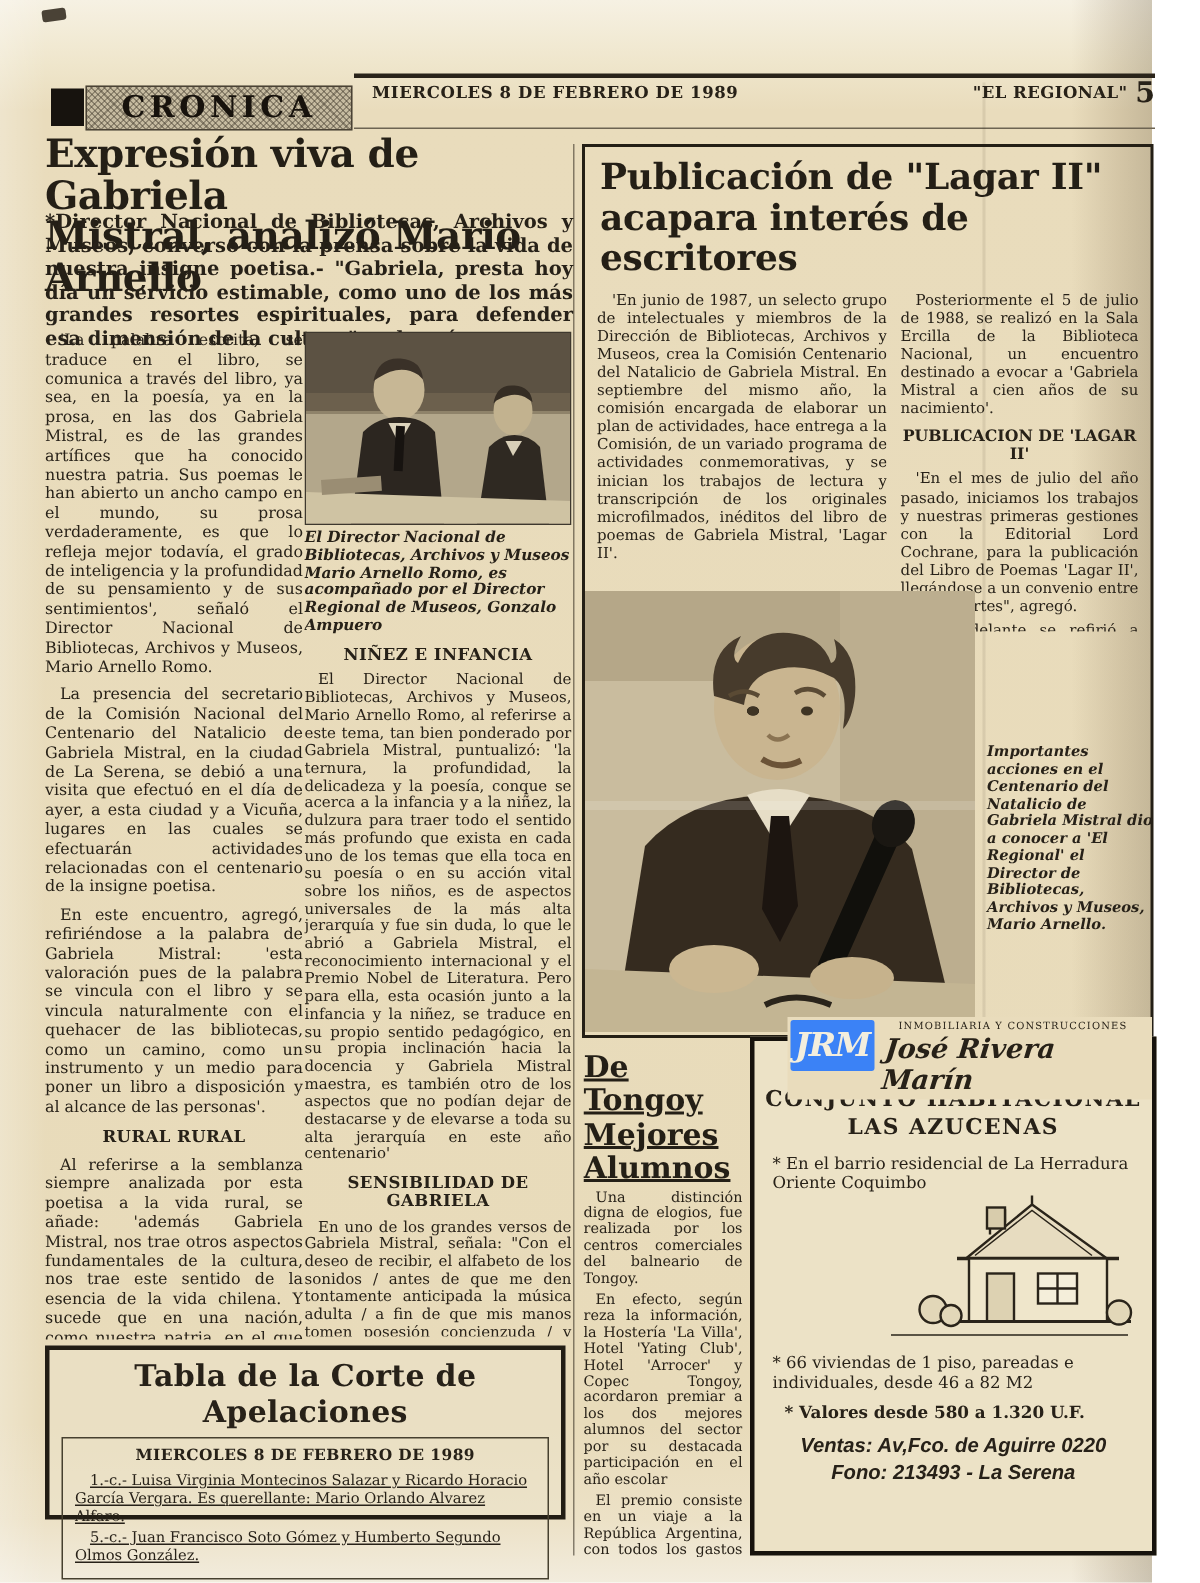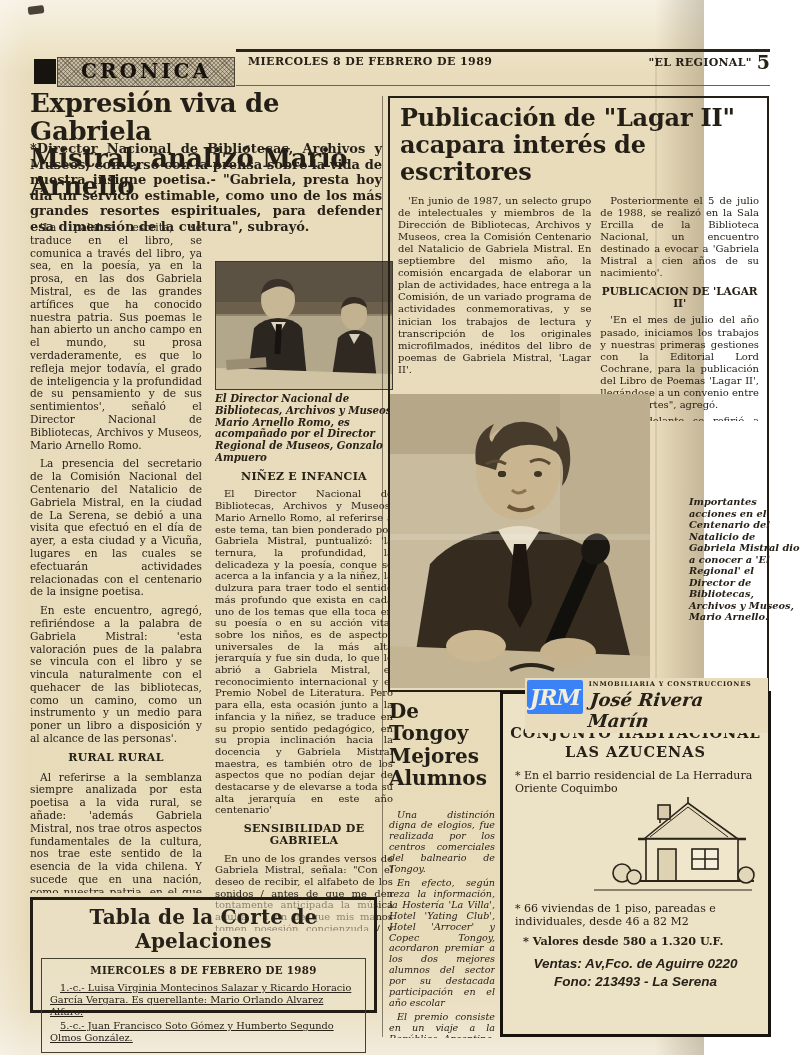--- a/index.html
+++ b/index.html
@@ -2,21 +2,21 @@
 <html><head>
 <meta charset="utf-8">
 <style>
   html,body{margin:0;padding:0;}
   body{
     width:800px;height:1055px;position:relative;overflow:hidden;
     background:linear-gradient(180deg,#f8f4e9 0%,#f3ecdb 3%,#ead dbf 5%);
     font-family:"DejaVu Serif", serif;color:#272118;
   }
   #page{
-    position:absolute;left:0;top:0;width:704px;height:1055px;
+    position:absolute;left:0;top:0;width:768px;height:1055px;
     background:
       linear-gradient(90deg, rgba(255,255,255,.25) 0%, rgba(0,0,0,0) 4%, rgba(0,0,0,0) 93%, rgba(120,100,70,.18) 97%, rgba(90,75,50,.25) 100%),
       linear-gradient(180deg,#f6f1e3 0%,#efe6cc 4%,#e9dcbc 7%,#e8dbba 90%,#ece1c6 96%,#f2ecdd 100%);
   }
   .abs{position:absolute;}
   .ink{color:#241f16;}
   
   #corner-mark{left:28px;top:6px;width:16px;height:8px;background:#4a4236;border-radius:2px;transform:rotate(-8deg);}
   #hdr-square{left:34px;top:59px;width:22px;height:25px;background:#17130e;}
   #cronica{
@@ -33,50 +33,50 @@
   #hdr-date{left:248px;top:55px;width:330px;font-size:11px;font-weight:bold;letter-spacing:.4px;}
   #hdr-paper{left:600px;top:51px;width:170px;text-align:right;}
   #hdr-paper .pname{font-size:11px;font-weight:bold;letter-spacing:.3px;vertical-align:3px;}
   #hdr-paper .pnum{font-size:19px;font-weight:bold;margin-left:5px;}
   
   #l-headline{left:30px;top:90px;width:356px;font-size:26px;font-weight:bold;line-height:1.06;white-space:pre-line;letter-spacing:-.3px;}
   #l-sub{left:30px;top:141px;width:352px;font-size:13px;font-weight:bold;line-height:1.2;text-align:justify;}
   .bodytext{font-size:10.6px;line-height:12.8px;text-align:justify;}
   .bodytext p{margin:0 0 6px 0;text-indent:10px;}
   #col1{left:30px;top:221px;width:172px;height:672px;overflow:hidden;}
-  #col2{left:215px;top:221px;width:178px;height:670px;overflow:hidden;font-size:10px;line-height:11.7px;margin-top:40px;}
+  #col2{left:203px;top:221px;width:178px;height:670px;overflow:hidden;font-size:10px;line-height:11.7px;}
   #col2 p{margin:0 0 5px 0;text-indent:9px;}
   .colhead{text-align:center;font-weight:bold;font-size:11px;margin:7px 0 6px 0;letter-spacing:.3px;}
   #photo-small{width:176px;height:127px;border:1px solid #3e382e;display:block;}
   .caption{font-size:10.2px;font-style:italic;font-weight:bold;line-height:11.8px;margin:3px 0 4px 0;text-align:left;}
   
   #divider-v{left:382px;top:96px;width:1px;height:941px;background:rgba(45,38,26,.55);}
   #crease{left:655px;top:55px;width:2px;height:650px;background:rgba(70,58,40,.10);}
   
   #lagar-box{left:388px;top:96px;width:381px;height:596px;border:2px solid #241f15;box-sizing:border-box;}
   #lagar-headline{padding:7px 10px 5px 10px;font-size:24px;font-weight:bold;line-height:1.12;white-space:pre-line;letter-spacing:-.2px;}
   #lagar-cols{display:flex;gap:9px;padding:4px 8px 0 8px;}
   #lagar-cols .lcol{font-size:10px;line-height:12.1px;text-align:justify;height:226px;overflow:hidden;}
   #lagar-cols .lcol p{margin:0 0 4px 0;text-indent:10px;}
   #lagar-c1{width:195px;}
   #lagar-c2{width:160px;}
   .lhead{text-align:center;font-weight:bold;font-size:10.5px;margin:6px 0 5px 0;}
   #photo-large{left:390px;top:394px;width:260px;height:294px;}
-  #caption-large{left:658px;top:496px;width:112px;font-size:9.8px;font-style:italic;font-weight:bold;line-height:11.5px;padding-left:31px;}
+  #caption-large{left:658px;top:496px;width:112px;font-size:9.8px;font-style:italic;font-weight:bold;line-height:11.5px;}
   
   #tongoy{left:389px;top:700px;width:106px;height:338px;overflow:hidden;}
-  #tongoy-headline{font-size:20px;font-weight:bold;line-height:1.12;white-space:pre-line;margin-bottom:20px;}
-  #tongoy .bodysm{font-size:9.6px;line-height:10.9px;text-align:justify;font-style:italic;}
+  #tongoy-headline{font-size:20px;font-weight:bold;line-height:1.12;white-space:pre-line;margin-bottom:4px;text-decoration:underline;}
+  #tongoy .bodysm{font-size:9.6px;line-height:10.9px;text-align:justify;}
   #tongoy .bodysm p{margin:0 0 3px 0;text-indent:8px;}
   
   #ad-box{left:500px;top:691px;width:271px;height:346px;border:3px solid #17130d;box-sizing:border-box;background:#ece2c6;}
   #ad-logo-row{position:absolute;left:22px;top:-16px;display:flex;align-items:flex-start;background:#e9dcbc;padding:2px 6px 2px 2px;}
   #ad-logo{width:58px;height:34px;background:#3b82f6;color:#f3eedd;font-weight:bold;font-style:italic;font-size:22px;text-align:center;line-height:34px;letter-spacing:-1px;border-radius:2px;}
   #ad-logo-right{margin-left:6px;}
-  #ad-tagline{font-size:6.6px;font-weight:bold;letter-spacing:.8px;color:#2a241a;}
+  #ad-tagline{font-size:6.6px;font-weight:normal;letter-spacing:.8px;color:#2a241a;text-align:center;}
   #ad-script{font-size:18px;font-weight:bold;font-style:italic;font-family:"DejaVu Serif",serif;margin-top:1px;transform:skewX(-6deg);}
   #ad-title{margin-top:30px;text-align:center;font-weight:bold;font-size:14.5px;line-height:1.3;letter-spacing:1px;white-space:pre-line;}
   .ad-bullet{font-size:11px;line-height:13px;margin:7px 10px 0 12px;}
   .ad-bullet.bold{font-weight:bold;margin-left:20px;font-size:11.2px;}
   #house{display:block;margin:0 12px 0 auto;}
   .ad-contact{font-family:"Liberation Sans",sans-serif;font-weight:bold;font-size:13.5px;text-align:center;line-height:1.35;font-style:italic;}
   #ad-contact-wrap{margin-top:7px;}
   
   #corte-box{left:30px;top:897px;width:347px;height:116px;border:3px solid #221d14;box-sizing:border-box;background:rgba(236,227,203,.5);}
   #corte-title{text-align:center;font-size:20px;font-weight:bold;margin-top:5px;letter-spacing:.2px;}

